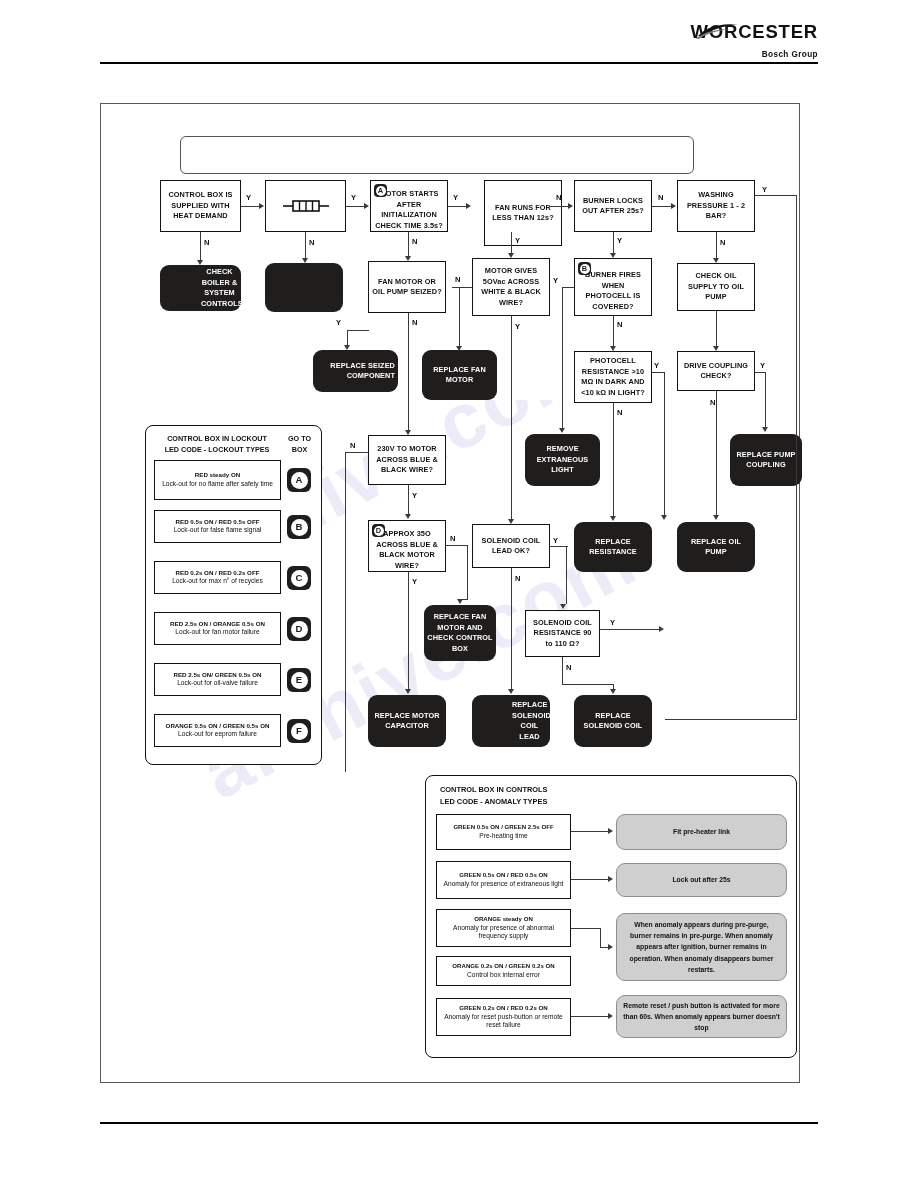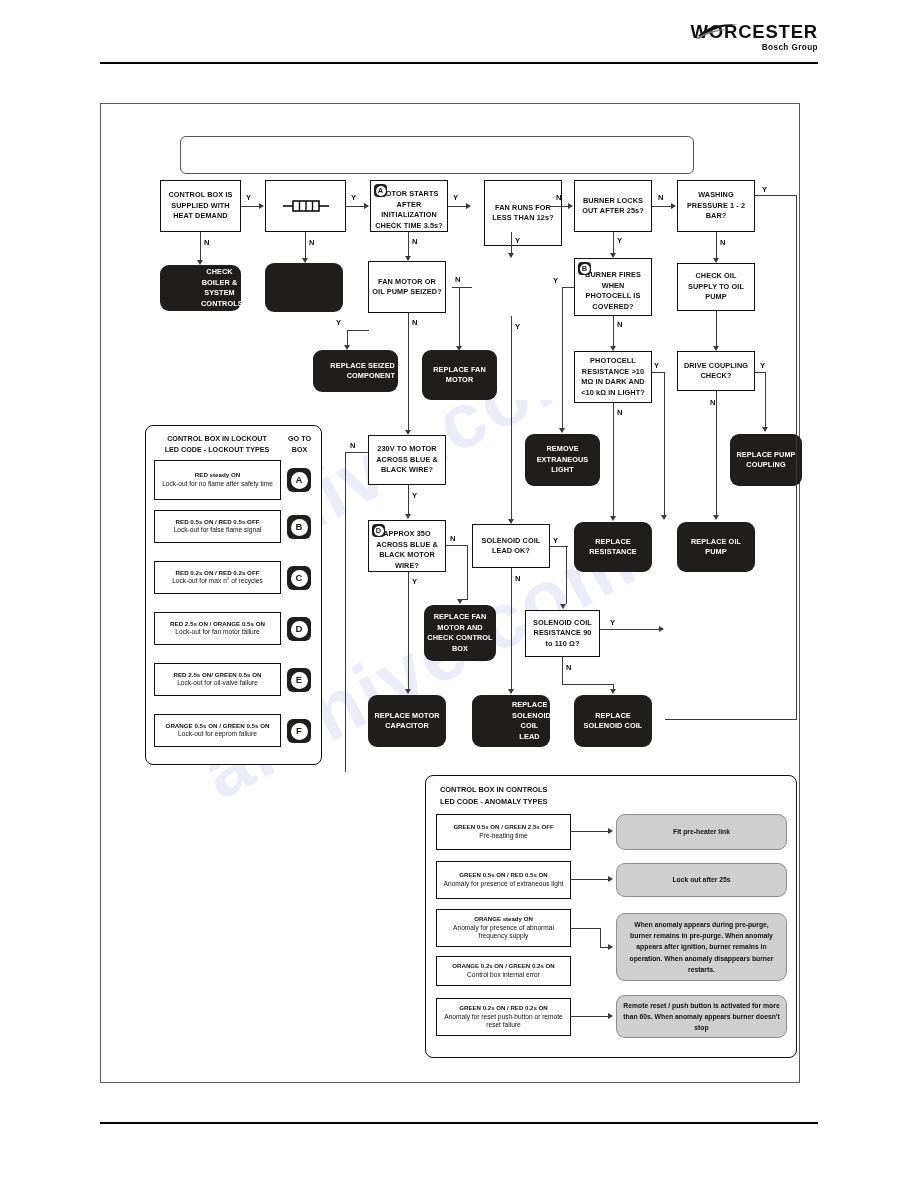--- a/index.html
+++ b/index.html
@@ -12,21 +12,21 @@
 
   .rule{position:absolute;background:#000;height:1.6px;}
   .hdr-rule{left:100px;top:62px;width:718px;}
   .ftr-rule{left:100px;top:1122px;width:718px;}
 
   .logo{position:absolute;left:676px;top:22px;width:142px;height:36px;
         text-align:right;}
   .logo .wmark{display:block;font-size:18.5px;font-weight:bold;
         letter-spacing:.8px;color:#111;line-height:20px;}
   .logo .bosch{display:block;font-size:8.2px;font-weight:bold;
-        color:#111;letter-spacing:.4px;margin-top:1px;}
+        color:#111;letter-spacing:.4px;margin-top:8px;}
   .logo svg{position:absolute;left:20px;top:1px;}
 
   
   .frame{position:absolute;left:100px;top:103px;width:700px;height:980px;
          border:1.2px solid #5a5a5a;box-sizing:border-box;background:#fff;}
 
   
   .node{position:absolute;box-sizing:border-box;display:flex;
         align-items:center;justify-content:center;text-align:center;
         font-size:7.3px;font-weight:bold;line-height:10.5px;
@@ -172,20 +172,23 @@
   </div>
 
   <div class="node black" style="left:265px;top:263px;width:78px;height:49px;">
     <span class="txt"></span>
   </div>
 
   <div class="node white" style="left:368px;top:261px;width:78px;height:52px;">
     <span class="txt">FAN MOTOR OR OIL PUMP SEIZED?</span>
   </div>
 
+  <div class="node white" style="left:472px;top:258px;width:78px;height:58px;">
+    <span class="txt">MOTOR GIVES 5OVac ACROSS WHITE &amp; BLACK WIRE?</span>
+  </div>
 
   <div class="node white" style="left:574px;top:258px;width:78px;height:58px;padding-top:10px;">
     <div class="badge" style="left:3px;top:3px;">
       <i>B</i>
     </div>
     <span class="txt">BURNER FIRES WHEN PHOTOCELL IS COVERED?</span>
   </div>
 
   <div class="node white" style="left:677px;top:263px;width:78px;height:48px;">
     <span class="txt">CHECK OIL SUPPLY TO OIL PUMP</span>

